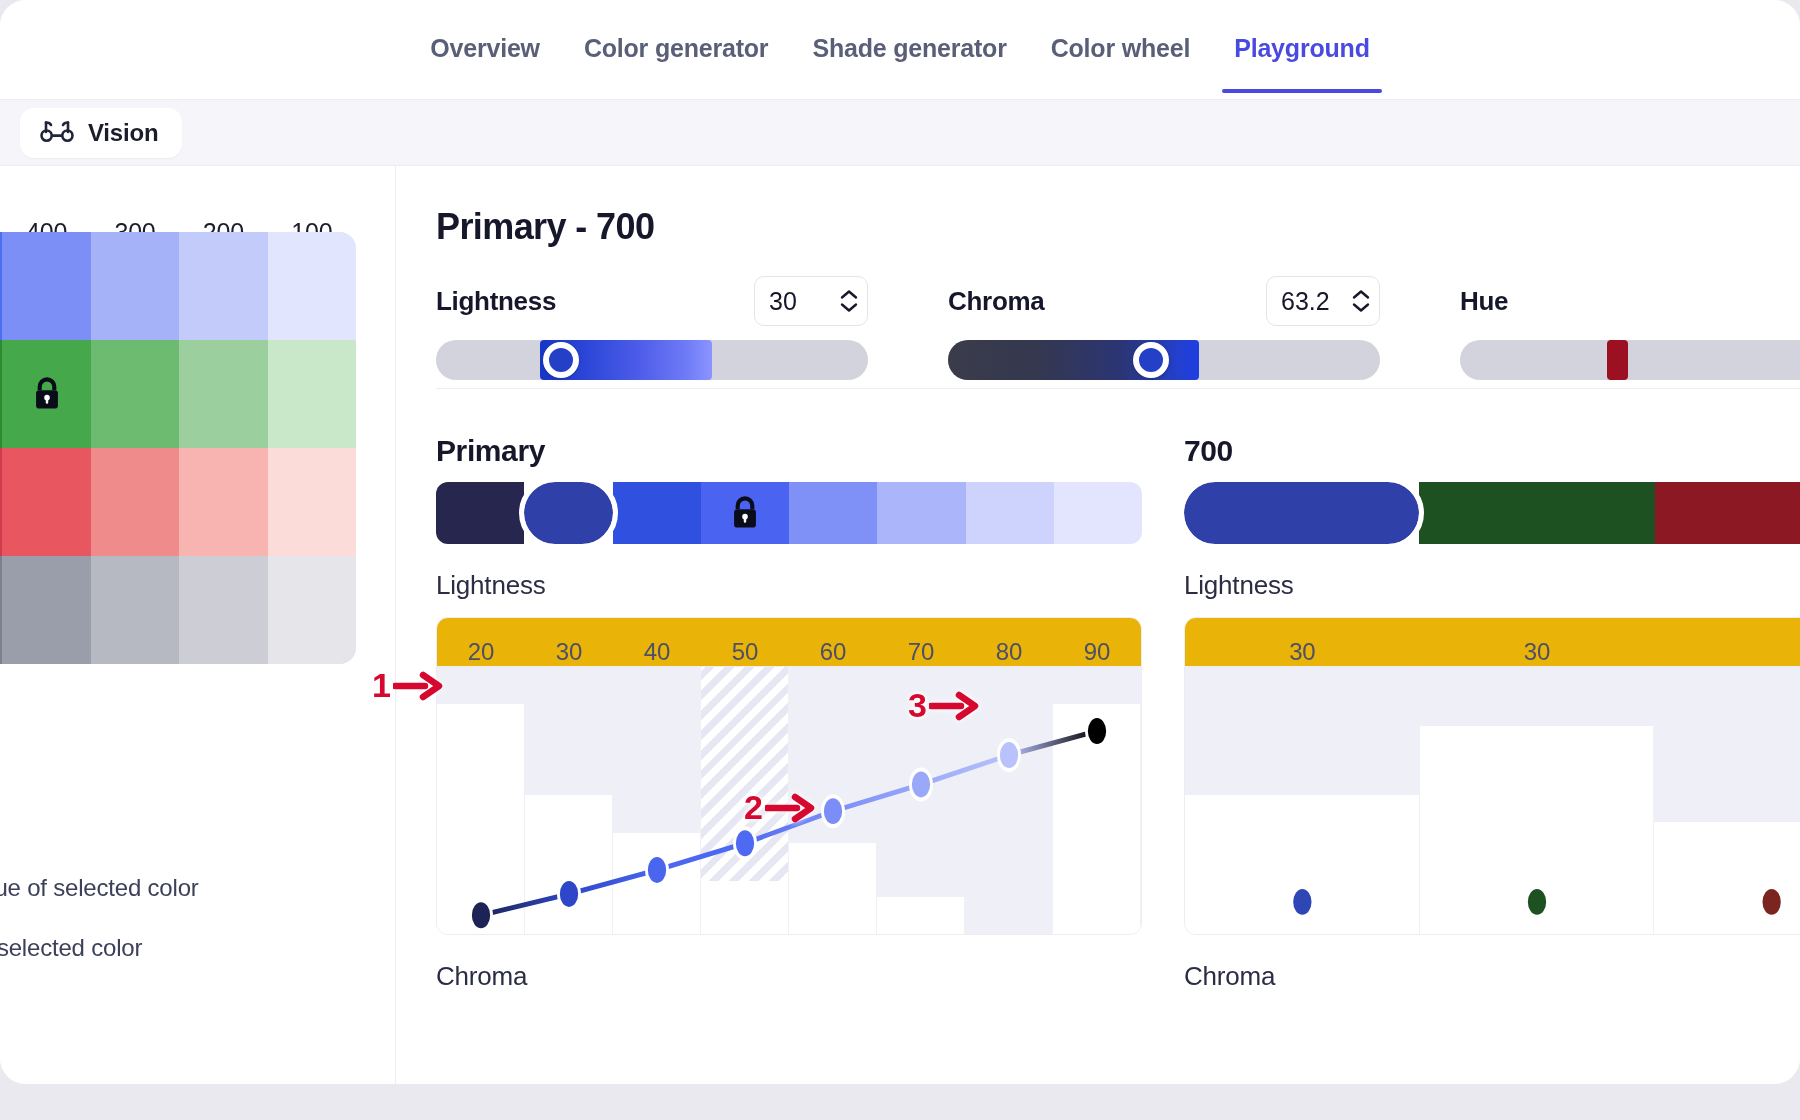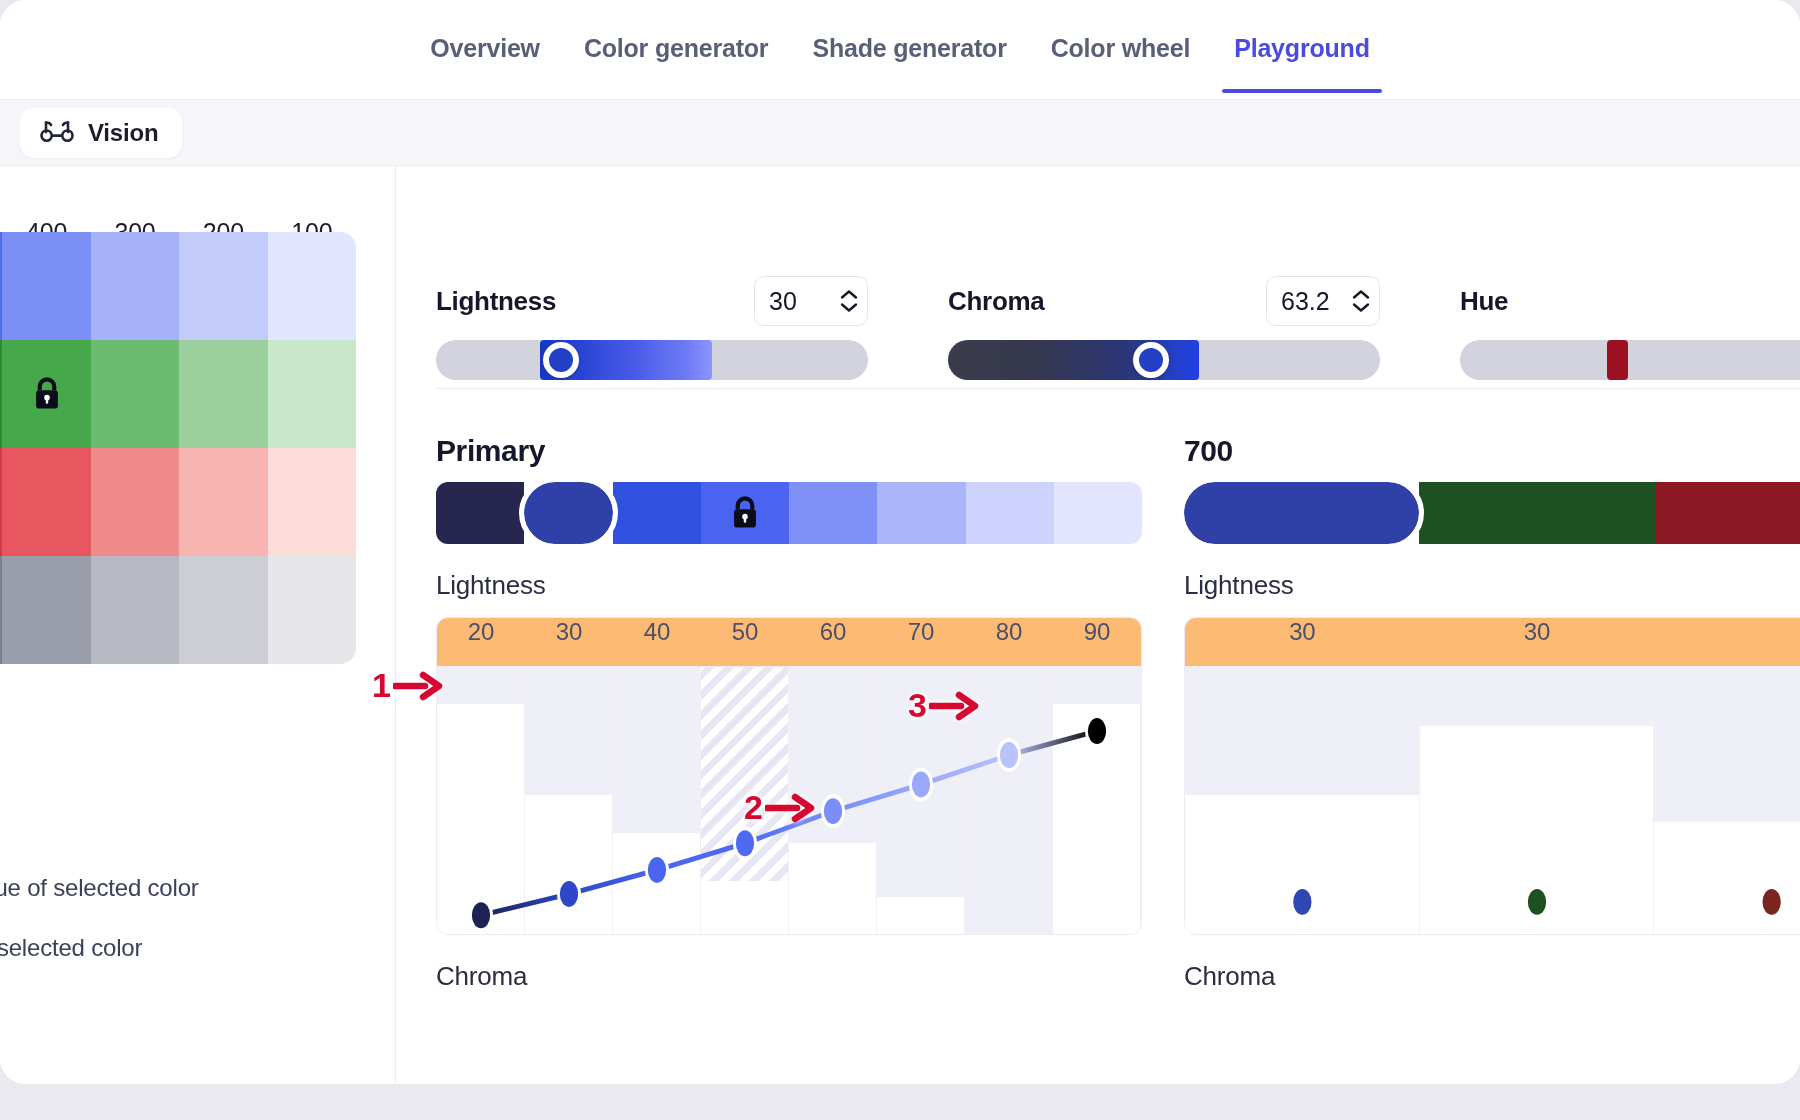--- a/index.html
+++ b/index.html
@@ -274,22 +274,22 @@
   .chart {
     margin-top: 16px;
     border: 1px solid #ececf2;
     border-radius: 12px;
     overflow: hidden;
     background: #fff;
   }
   .chart-axis {
     display: flex;
     height: 48px;
-    align-items: flex-start;
-    background: #fdba74;
+    align-items: flex-end;
+    background: #eab308;
   }
   .chart-axis div {
     flex: 1;
     text-align: center;
     font-size: 24px;
     color: #4c5068;
     letter-spacing: -0.2px;
   }
   .chart-plot {
     position: relative;
@@ -415,20 +415,21 @@
             <div class="swatch" style="background: rgb(229, 229, 234);"></div>
           </div>
         </div>
 
       <div class="side-text t2">ness value of selected color</div>
       <div class="side-text t3">value of selected color</div>
     </div>
 
     <div class="main">
 
+      <div class="page-title">Primary - 700</div>
 
       <div class="ctrl-row" id="ctrl-row">
           <div class="ctrl">
             <div class="ctrl-top">
               <div class="ctrl-label">Lightness</div>
               <div class="numbox">
                 <span class="numval">30</span>
                 <span class="spin">
                   <svg width="18" height="11" viewBox="0 0 18 11">
                     <path d="M2 8.5 L9 2.5 L16 8.5" stroke="#16172a" stroke-width="2.4" fill="none" stroke-linecap="round" stroke-linejoin="round"></path>

